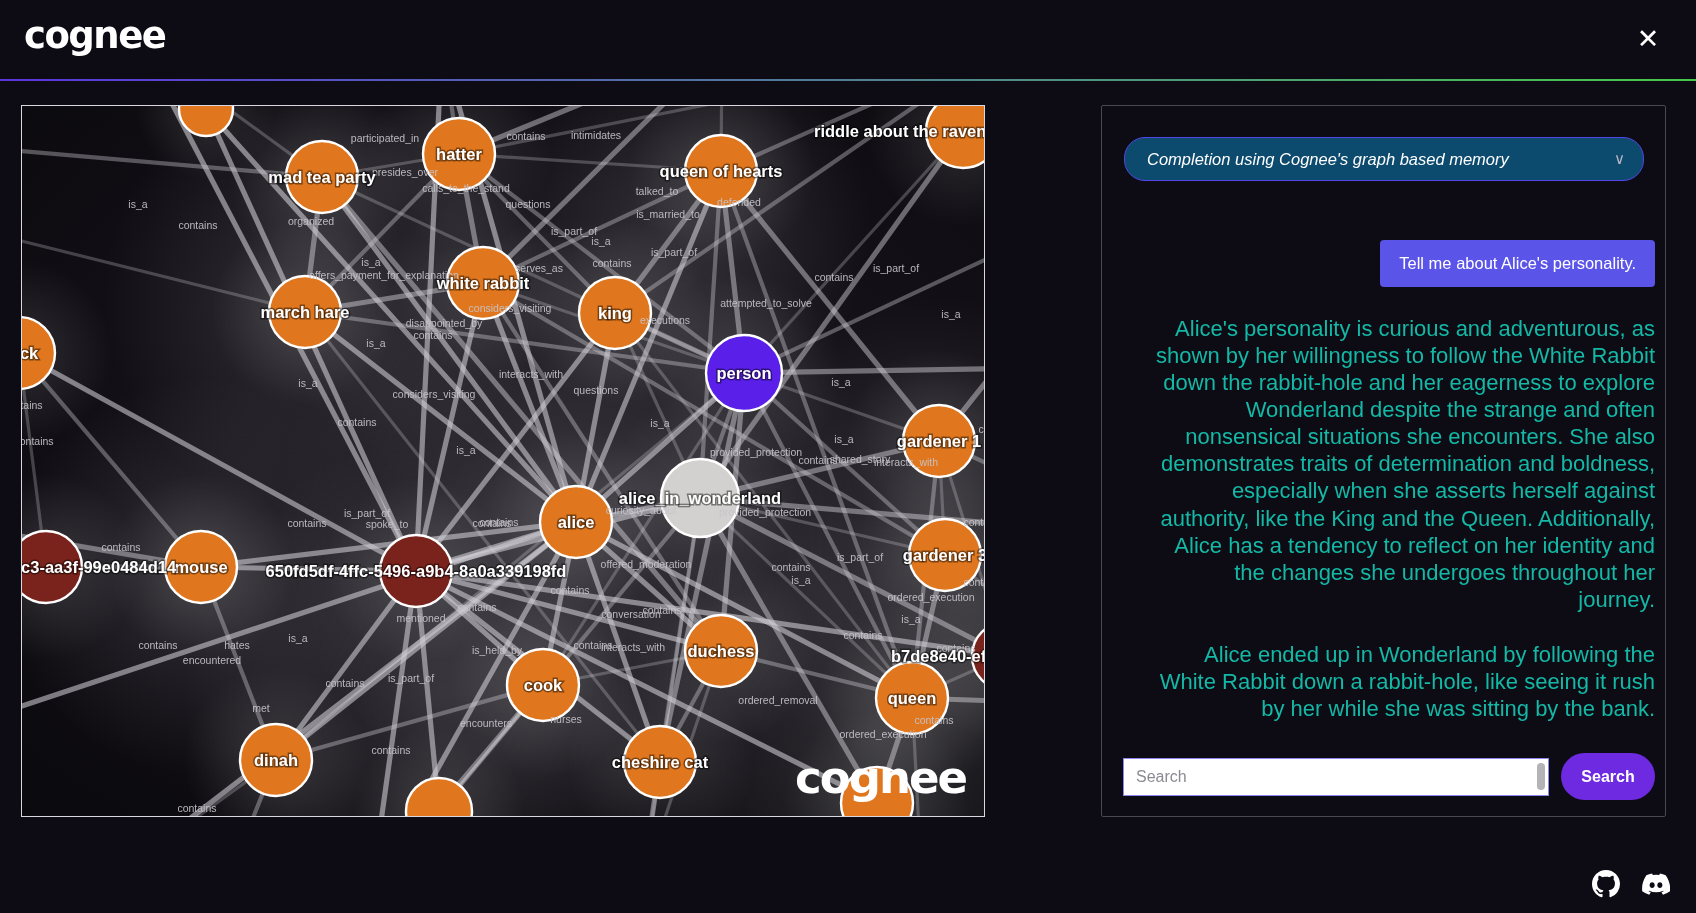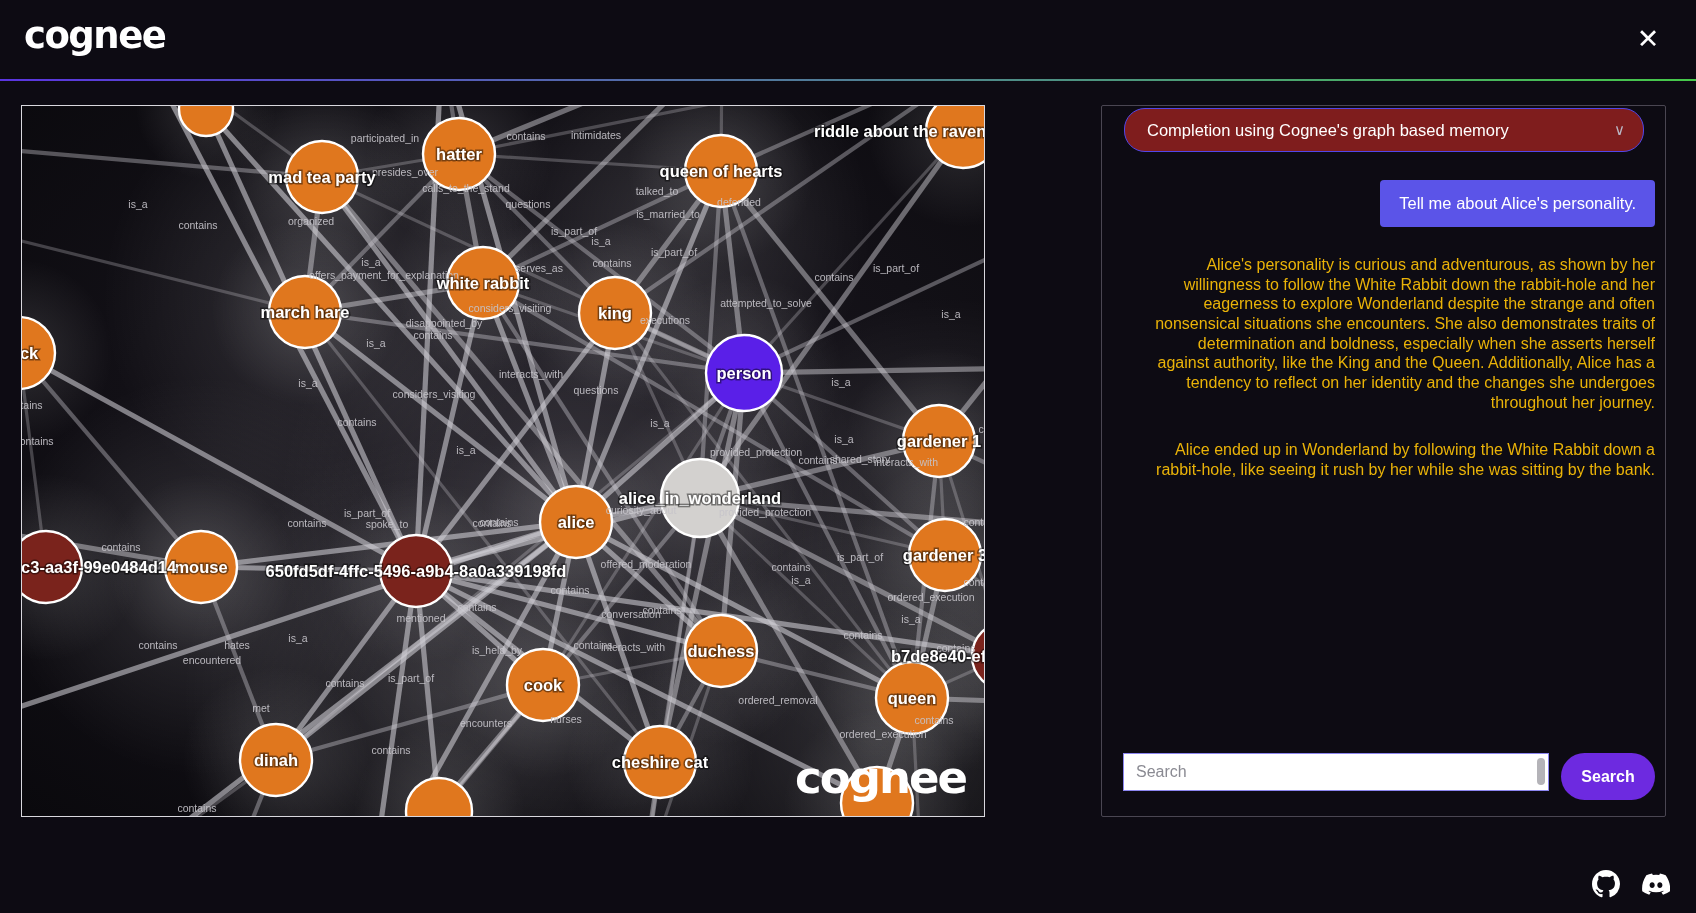--- a/index.html
+++ b/index.html
@@ -22,30 +22,30 @@
         background:radial-gradient(ellipse 760px 520px at 54% 46%, #1b1820 0%, #121016 55%, #0a090d 100%);
         overflow:hidden;}
   .graph-panel svg{position:absolute;left:0;top:0;}
   .watermark{position:absolute;right:18px;bottom:12px;font-family:"DejaVu Sans",sans-serif;
         font-weight:700;font-size:45px;letter-spacing:-2px;color:#fff;z-index:5;}
 
   
   .chat-panel{position:absolute;left:1101px;top:105px;width:565px;height:712px;
         border:1px solid #4a4652;border-radius:2px;box-sizing:border-box;
         display:flex;flex-direction:column;padding:0 10px 16px 21px;background:#0d0b13;}
-  .mode-select{margin:2px 11px 0 1px;height:42px;border:1.5px solid #5246e8;border-radius:21px;
-        background:#7f1d1d;display:flex;align-items:center;padding:0 18px 0 22px;cursor:pointer;}
+  .mode-select{margin:31px 11px 0 1px;height:42px;border:1.5px solid #5246e8;border-radius:21px;
+        background:#0c4a6e;display:flex;align-items:center;padding:0 18px 0 22px;cursor:pointer;font-style:italic;}
   .mode-select-label{flex:1;font-size:16.5px;color:#fff;}
   .chevron{color:#b9b7c4;font-size:15px;font-family:"DejaVu Sans",sans-serif;}
-  .chat-scroll{flex:1;display:flex;flex-direction:column;overflow:hidden;}
+  .chat-scroll{flex:1;display:flex;flex-direction:column;overflow:hidden;justify-content:center;}
   .bubble{align-self:flex-end;margin-top:28px;background:var(--accent,#5b54e8);color:#fff;
         font-size:16.5px;padding:14px 19px;border-radius:4px;max-width:460px;}
-  .answer{align-self:flex-end;margin-top:28px;color:#eab308;font-size:16px;line-height:1.23;
+  .answer{align-self:flex-end;margin-top:28px;color:#14b8a6;font-size:22px;line-height:1.23;
         text-align:right;max-width:502px;}
-  .search-row{margin-top:auto;display:flex;align-items:flex-start;gap:12px;}
+  .search-row{margin-top:auto;display:flex;align-items:center;gap:12px;}
   .search-wrap{flex:1;position:relative;height:38px;background:#fff;border:1px solid #8c86f0;
         box-sizing:border-box;}
   .search-wrap input{position:absolute;left:0;top:0;width:calc(100% - 16px);height:100%;border:none;
         outline:none;background:transparent;font-size:16px;padding:0 0 0 12px;
         font-family:"Liberation Sans",sans-serif;color:#222;}
   .search-wrap input::placeholder{color:#8a8a92;}
   .fake-scrollbar{position:absolute;right:3px;top:4px;width:8px;height:27px;background:#b4b3b8;
         border-radius:4px;}
   .search-btn{width:94px;height:47px;border:none;border-radius:24px;background:var(--btn,#6d2ae0);
         color:#fff;font-size:16px;font-weight:600;cursor:pointer;

